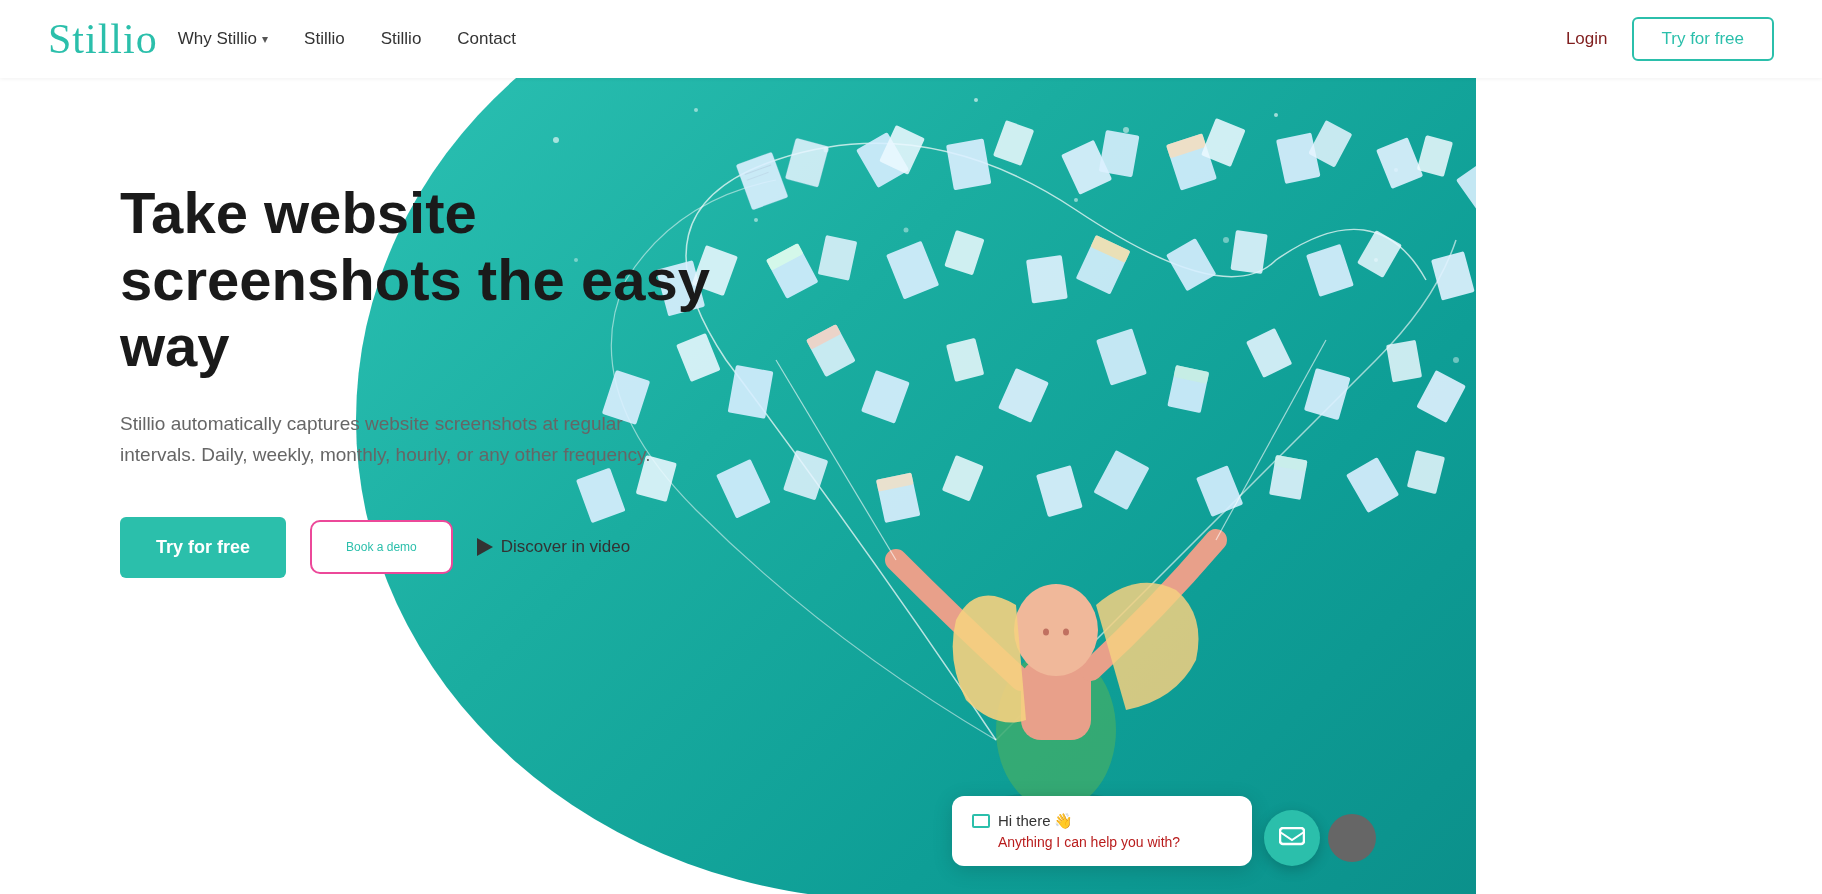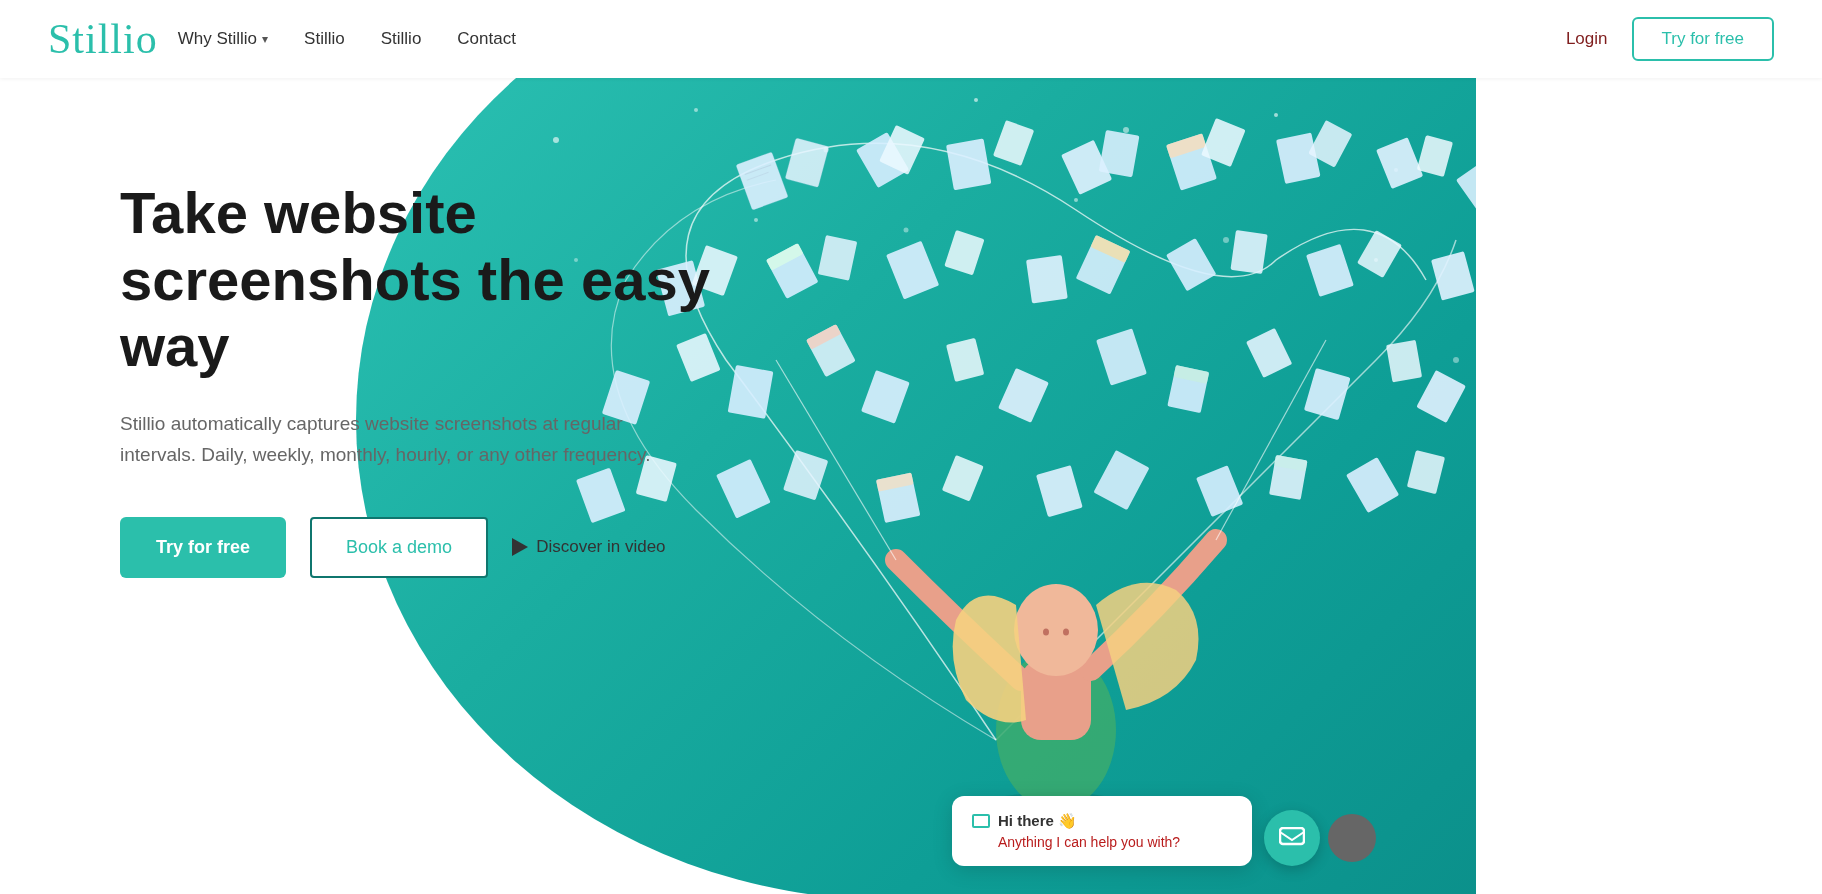--- a/index.html
+++ b/index.html
@@ -93,25 +93,25 @@
       border: none;
       padding: 20px 36px;
       font-size: 18px;
       font-weight: 600;
       border-radius: 6px;
       cursor: pointer;
     }
     .btn-book-demo {
       background: #fff;
       color: #2bbfab;
-      border: 2px solid #0f766e;
+      border: 2px solid #ec4899;
       padding: 18px 34px;
-      font-size: 18px;
+      font-size: 12px;
       font-weight: 500;
-      border-radius: 4px;
+      border-radius: 10px;
       cursor: pointer;
     }
     .btn-video {
       background: none;
       border: none;
       font-size: 17px;
       color: #333;
       cursor: pointer;
       display: flex; align-items: center; gap: 8px;
     }
@@ -162,21 +162,21 @@
       display: flex; align-items: center; gap: 8px;
       margin-bottom: 4px;
     }
     .chat-icon {
       width: 18px; height: 14px;
       border: 2px solid #2bbfab;
       border-radius: 2px;
       position: relative;
     }
     .chat-bubble-text-hi {
-      font-size: 15px; color: #333; font-weight: 700;
+      font-size: 15px; color: #333; font-weight: 400;
       display: flex; align-items: center; gap: 6px;
     }
     .chat-bubble-text-sub {
       font-size: 14px; color: #b91c1c; padding-left: 26px;
     }
     .chat-launcher {
       width: 56px; height: 56px;
       background: #2bbfab;
       border-radius: 50%;
       display: flex; align-items: center; justify-content: center;

